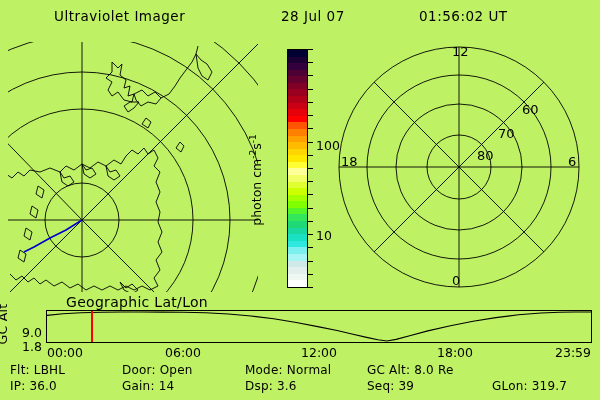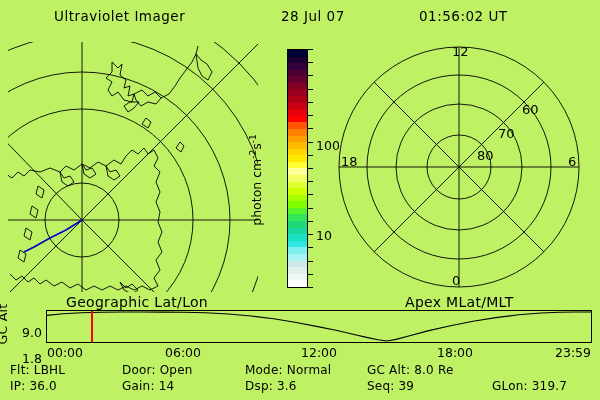--- a/index.html
+++ b/index.html
@@ -126,21 +126,21 @@
   }
   .alt-ytick {
     position: absolute;
     font-size: 12.5px;
     white-space: nowrap;
     text-align: right;
     width: 30px;
     margin-top: 20px;
   }
   #alt-ytick-hi { left: 12px; top: 305px; }
-  #alt-ytick-lo { left: 12px; top: 331px; }
+  #alt-ytick-lo { left: 12px; top: 319px; }
   #time-cursor {
     position: absolute;
     top: 311px;
     width: 1.5px;
     height: 31px;
     background: #ff0000;
   }
   .xtick {
     position: absolute;
     top: 345px;
@@ -326,21 +326,20 @@
         <text x="118" y="14">12</text>
         <text x="234" y="124">6</text>
         <text x="118" y="243">0</text>
         <text x="7" y="124">18</text>
         <text x="188" y="72">60</text>
         <text x="164" y="96">70</text>
         <text x="143" y="118">80</text>
       </g>
     </svg>
   </div>
-  <div class="panel-caption" id="mlt-caption">Apex MLat/MLT</div>
 
   <div id="alt-ylabel">GC Alt</div>
   <div class="alt-ytick" id="alt-ytick-hi">9.0</div>
   <div class="alt-ytick" id="alt-ytick-lo">1.8</div>
 
   <div id="alt-strip">
     <svg id="alt-svg" width="544" height="31" viewBox="0 0 544 31" preserveAspectRatio="none">
       <polyline id="alt-curve" fill="none" stroke="#000000" stroke-width="1.1" points="0.0,4.4 15.9,2.8 34.0,1.8 54.4,1.2 74.8,1.0 95.2,1.0 115.6,1.1 136.0,1.2 158.7,1.8 181.3,3.0 204.0,5.0 226.7,7.8 249.3,11.5 272.0,15.9 290.1,19.5 306.0,23.2 319.6,26.4 330.9,28.8 340.0,30.0 349.1,28.4 362.7,24.8 380.8,19.9 403.5,14.7 426.1,10.3 448.8,6.6 471.5,3.8 494.1,2.0 512.3,1.2 528.1,1.0 544.0,1.0"></polyline>
     </svg>
   </div>

